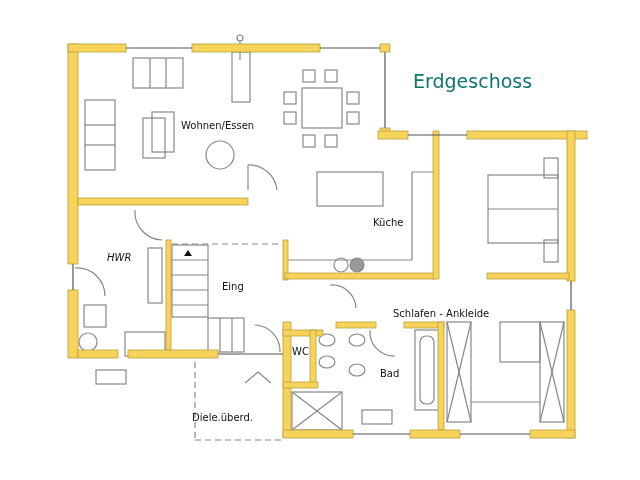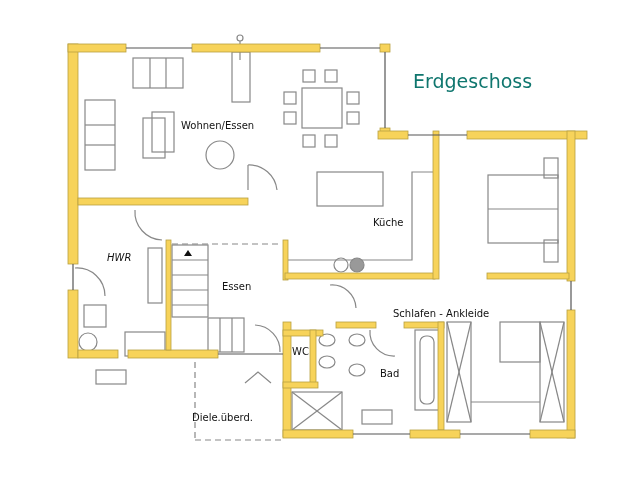--- a/index.html
+++ b/index.html
@@ -144,17 +144,17 @@
     <line x1="353" y1="434" x2="410" y2="434"></line>
     <line x1="460" y1="434" x2="530" y2="434"></line>
     <line x1="218" y1="354" x2="283" y2="354"></line>
   </g>
 </svg>
 
 <div class="title" style="left:413px; top:70px;">Erdgeschoss</div>
 <div class="label" style="left:181px; top:120px;">Wohnen/Essen</div>
 <div class="label" style="left:325px; top:217px;margin-left:48px;">Küche</div>
 <div class="label" style="left:107px; top:252px;font-style:italic;">HWR</div>
-<div class="label" style="left:222px; top:281px;">Essen</div>
+<div class="label" style="left:222px; top:281px;">Eing</div>
 <div class="label" style="left:393px; top:308px;">Schlafen - Ankleide</div>
 <div class="label" style="left:292px; top:346px;">WC</div>
 <div class="label" style="left:380px; top:368px;">Bad</div>
 <div class="label" style="left:192px; top:412px;">Diele.überd.</div>
 
 </body></html>

